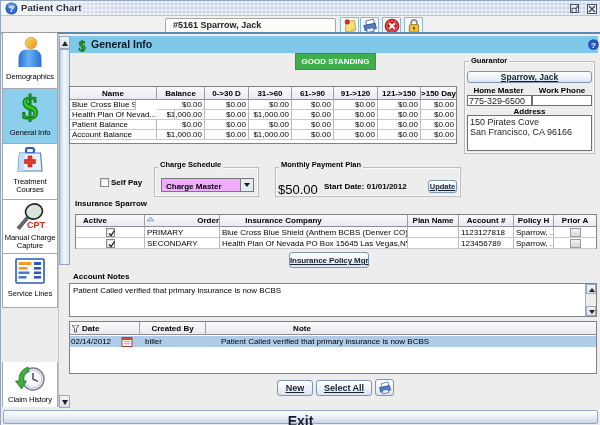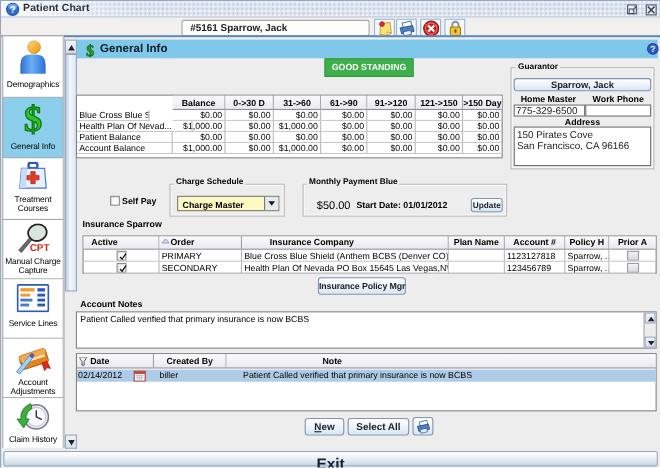--- a/index.html
+++ b/index.html
@@ -34,21 +34,21 @@
 .gbtn{background:#3EAF4B;border:1px solid #2F9A3C;color:#fff;text-align:center;}
 
 .tbl{background:#fff;border:1px solid #828282;}
 .th{background:linear-gradient(180deg,#FAFAFD,#E9E9F1);border-right:1px solid #A0A0A8;border-bottom:1px solid #8E8E96;font-size:8px;text-align:center;overflow:hidden;white-space:nowrap;}
 .td{font-size:8px;overflow:hidden;white-space:nowrap;border-right:1px solid #B8B8C0;border-bottom:1px solid #CACACE;}
 .tr{text-align:right;padding-right:2px;}
 .tl{text-align:left;padding-left:2px;}
 
 .tpanel{border:1px solid #BDBDBD;box-shadow:inset 0 0 0 1px #FAFAFA;}
 .tlabel{font-size:7.5px;background:#EDEDEE;padding:0 2px;color:#000;}
-.btn{background:linear-gradient(180deg,#FEFEFE,#EDF2F8 55%,#D9E5F2);border:1px solid #7E96B2;border-radius:3px;text-align:center;color:#16202E;}
+.btn{background:linear-gradient(180deg,#FEFEFE,#EDF2F8 55%,#D9E5F2);border:1px solid #7E96B2;border-radius:3px;text-align:center;color:#16202E;text-decoration:underline;}
 .fld2{background:#fff;border:1px solid #6F6F6F;font-size:9px;color:#222;}
 .cb{background:#FDFDFD;border:1px solid #8A8A8A;box-shadow:inset 1px 1px 1px rgba(0,0,0,.12);}
 </style></head>
 <body>
 <div id="w">
 
 <div class="a" id="tb">
   <svg class="a" style="left:4px;top:1px" width="13" height="13" viewBox="0 0 13 13">
     <circle cx="6.5" cy="6.5" r="6" fill="#1E4FB4"></circle>
     <circle cx="6.5" cy="6.5" r="5.1" fill="#2E6FD4"></circle>
@@ -152,33 +152,20 @@
     <rect x="19" y="4" width="7" height="3" fill="#2A5ABF"></rect>
     <rect x="3.5" y="9" width="9" height="2.6" fill="#F29A2A"></rect>
     <rect x="19" y="9" width="7" height="2.6" fill="#2A5ABF"></rect>
     <rect x="3.5" y="13.5" width="11" height="2.6" fill="#4A7ACF"></rect>
     <rect x="19" y="13.5" width="7" height="2.6" fill="#2A5ABF"></rect>
     <rect x="3.5" y="18" width="8" height="2.6" fill="#4A7ACF"></rect>
     <rect x="19" y="18" width="7" height="2.6" fill="#2A5ABF"></rect>
   </svg>
   <div class="cap" style="top:36px">Service Lines</div>
 </div>
-<div class="a sb" style="top:307px;height:54px">
-  <svg style="top:3px" width="34" height="30" viewBox="0 0 34 30">
-    <g transform="rotate(-18 17 15)">
-      <rect x="5" y="11" width="25" height="11" rx="2" fill="#E8821E" stroke="#A85A10" stroke-width=".8"></rect>
-      <rect x="5" y="9" width="25" height="6" rx="2" fill="#F5A848" stroke="#B86818" stroke-width=".6"></rect>
-      <rect x="7" y="14.5" width="21" height="2" fill="#FBE8D0"></rect>
-    </g>
-    <path d="M25 19 l2.5 7 l2.2-2.6 l3.3 .6 l-3.2-6.5 Z" fill="#D92A1A" stroke="#A01208" stroke-width=".5"></path>
-    <path d="M2 27 L13.5 12.5 L16.5 14.8 L5 29 Z" fill="#9FD4F2" stroke="#4A88C8" stroke-width=".8"></path>
-    <path d="M13.5 12.5 L16.5 14.8 L18.5 11.6 L15.8 9.6 Z" fill="#5A5AB8"></path>
-  </svg>
-  <div class="cap" style="top:36px">Account<br>Adjustments</div>
-</div>
 <div class="a sb" style="top:361px;height:45px;border-bottom:none">
   <svg style="top:3px" width="32" height="30" viewBox="0 0 32 30">
     <circle cx="19" cy="14" r="11" fill="#E8ECF5" stroke="#7A7A8A" stroke-width="1.4"></circle>
     <circle cx="19" cy="14" r="8.6" fill="#F8FAFF" stroke="#AAB2C2" stroke-width=".7"></circle>
     <path d="M19 8 L19 14 L24 16.5" stroke="#333" stroke-width="1.3" fill="none"></path>
     <path d="M14 2 A13 13 0 0 0 5 16 L1.5 16 L7.5 24 L12.5 16 L9.5 16 A9 9 0 0 1 15 6.5 Z" fill="#3FAE3F" stroke="#1A7A1A" stroke-width=".8"></path>
   </svg>
   <div class="cap" style="top:34px">Claim History</div>
 </div>
 
@@ -201,20 +188,21 @@
   <svg class="a" style="left:518px;top:3px" width="11" height="11" viewBox="0 0 11 11">
     <circle cx="5.5" cy="5.5" r="5.3" fill="#1E3FA8"></circle>
     <circle cx="5.5" cy="5.5" r="4.4" fill="#2A58C8"></circle>
     <text x="5.5" y="8.6" font-size="8" font-weight="bold" fill="#fff" text-anchor="middle" font-family="Liberation Sans">?</text>
   </svg>
 </div>
 
 <div class="a b gbtn" style="left:294px;top:52px;width:81px;height:17px;font-size:8px;line-height:16px">GOOD STANDING</div>
 
 <div class="a tbl" style="left:68px;top:85px;width:388px;height:58px">
+  <div class="a b th" style="left:0;top:0;width:87px;height:13px;line-height:13px">Name</div>
   <div class="a b th" style="left:87px;top:0;width:48px;height:13px;line-height:13px">Balance</div>
   <div class="a b th" style="left:135px;top:0;width:44px;height:13px;line-height:13px">0-&gt;30 D</div>
   <div class="a b th" style="left:179px;top:0;width:43px;height:13px;line-height:13px">31-&gt;60</div>
   <div class="a b th" style="left:222px;top:0;width:42px;height:13px;line-height:13px">61-&gt;90</div>
   <div class="a b th" style="left:264px;top:0;width:44px;height:13px;line-height:13px">91-&gt;120</div>
   <div class="a b th" style="left:308px;top:0;width:43px;height:13px;line-height:13px">121-&gt;150</div>
   <div class="a b th" style="left:351px;top:0;width:35px;height:13px;line-height:13px;border-right:none">&gt;150 Day</div>
   <div class="a td tl" style="left:0;top:13px;width:66px;height:10px;line-height:10px">Blue Cross Blue Shiel...</div>
   <div class="a td tr" style="left:87px;top:13px;width:48px;height:10px;line-height:10px">$0.00</div>
   <div class="a td tr" style="left:135px;top:13px;width:44px;height:10px;line-height:10px">$0.00</div>
@@ -256,36 +244,36 @@
 <div class="a b" style="left:531px;top:85px;width:60px;font-size:8px;text-align:center">Work Phone</div>
 <div class="a fld2" style="left:466px;top:94px;width:65px;height:11px;line-height:10px;padding-left:1px">775-329-6500</div>
 <div class="a fld2" style="left:531px;top:94px;width:60px;height:11px"></div>
 <div class="a b" style="left:466px;top:106px;width:125px;font-size:8px;text-align:center">Address</div>
 <div class="a fld2" style="left:466px;top:114px;width:125px;height:36px;line-height:10px;padding:1px 0 0 2px">150 Pirates Cove<br>San Francisco, CA 96166</div>
 
 <div class="a cb" style="left:99px;top:177px;width:9px;height:9px"></div>
 <div class="a b" style="left:110px;top:177px;font-size:8px">Self Pay</div>
 <div class="a tpanel" style="left:153px;top:166px;width:105px;height:30px"></div>
 <div class="a b tlabel" style="left:157px;top:159px">Charge Schedule</div>
-<div class="a" style="left:160px;top:177px;width:93px;height:14px;background:#fef9c3;border:1px solid #7A7A7A">
+<div class="a" style="left:160px;top:177px;width:93px;height:14px;background:#f0abfc;border:1px solid #7A7A7A">
   <div class="a b" style="left:4px;top:3px;font-size:8px">Charge Master</div>
   <div class="a" style="right:0;top:0;width:13px;height:12px;background:#E4E9F2;border-left:1px solid #7A7A7A">
     <div class="tri" style="left:3px;top:4px;border-left:3.5px solid transparent;border-right:3.5px solid transparent;border-top:4.5px solid #1A1A1A"></div>
   </div>
 </div>
 <div class="a tpanel" style="left:274px;top:166px;width:186px;height:30px"></div>
-<div class="a b tlabel" style="left:278px;top:159px">Monthly Payment Blue</div>
-<div class="a" style="left:287px;top:181px;font-size:10px">$50.00</div>
+<div class="a b tlabel" style="left:278px;top:159px">Monthly Payment Plan</div>
+<div class="a" style="left:277px;top:181px;font-size:13px">$50.00</div>
 <div class="a b" style="left:323px;top:181px;font-size:8px">Start Date: 01/01/2012</div>
 <div class="a b btn" style="left:427px;top:179px;width:29px;height:13px;font-size:7.5px;line-height:12px">Update</div>
 
 <div class="a b" style="left:74px;top:198px;font-size:8px">Insurance Sparrow</div>
 <div class="a tbl" style="left:74px;top:213px;width:522px;height:35px">
   <div class="a b th" style="left:0;top:0;width:69px;height:12px;line-height:12px;padding-right:30px">Active</div>
-  <div class="a b th" style="left:69px;top:0;width:75px;height:12px;line-height:12px;text-align:left;padding-left:10px">Order</div>
+  <div class="a b th" style="left:69px;top:0;width:75px;height:12px;line-height:12px;text-align:right;padding-left:10px">Order</div>
   <div class="a b th" style="left:144px;top:0;width:188px;height:12px;line-height:12px">
         <span style="position:absolute;left:0;width:127px;text-align:center">Insurance Company</span>
       </div>
   <div class="a b th" style="left:332px;top:0;width:51px;height:12px;line-height:12px">Plan Name</div>
   <div class="a b th" style="left:383px;top:0;width:55px;height:12px;line-height:12px">Account #</div>
   <div class="a b th" style="left:438px;top:0;width:40px;height:12px;line-height:12px">Policy H</div>
   <div class="a b th" style="left:478px;top:0;width:42px;height:12px;line-height:12px;border-right:none">Prior A</div>
   <svg class="a" style="left:71px;top:2px" width="7" height="8">
         <path d="M3.5 0 L7 4 H0 Z" fill="#C8D8F0" stroke="#7A90B8" stroke-width=".7"></path>
       </svg>

